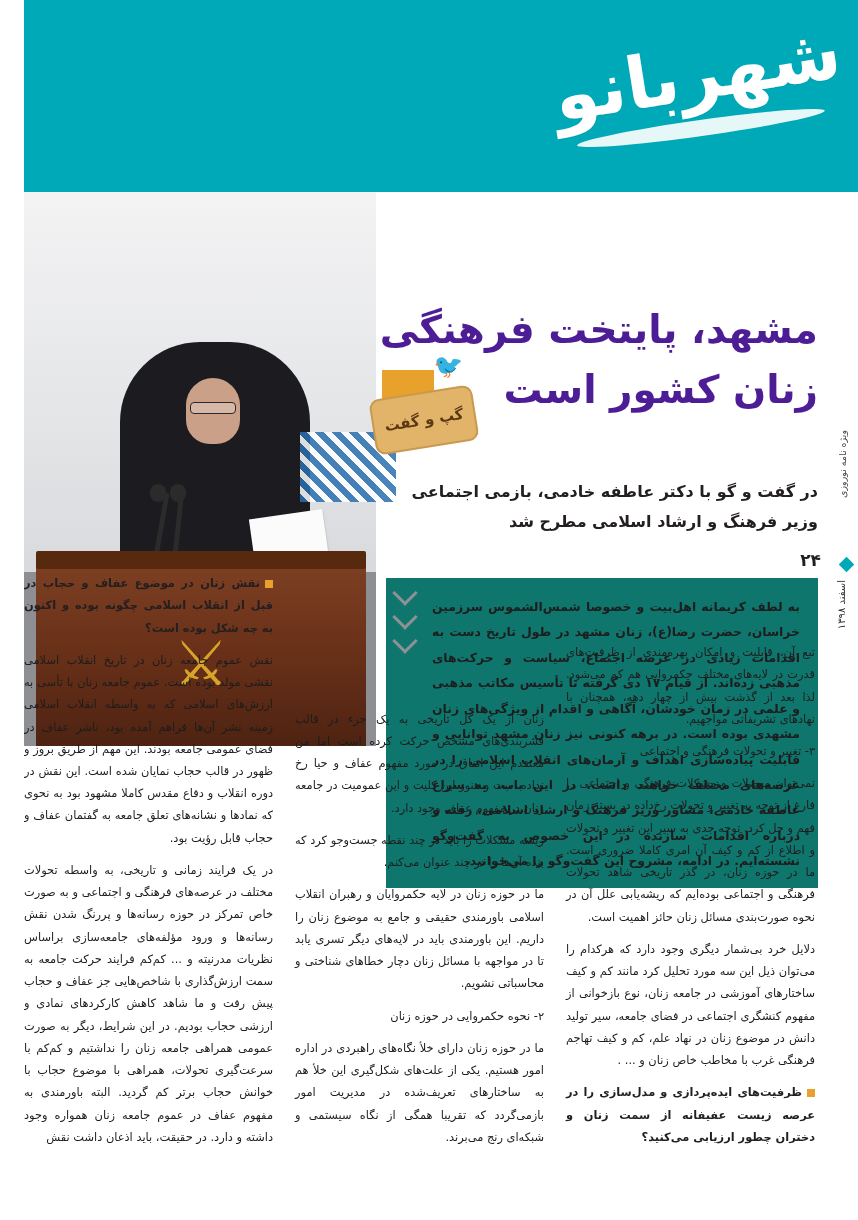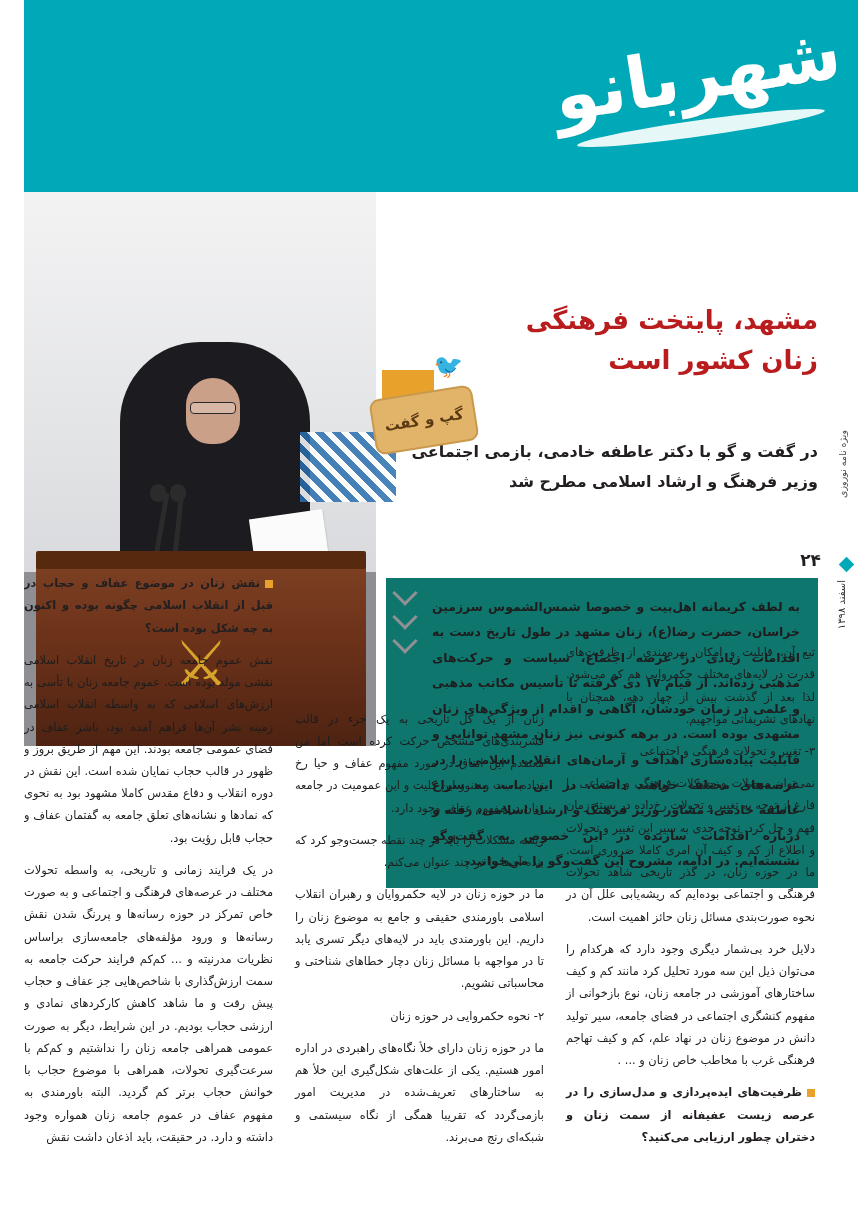--- a/index.html
+++ b/index.html
@@ -217,23 +217,23 @@
 
   
   .headline-area {
     position: absolute;
     right: 40px;
     top: 300px;
     width: 440px;
     text-align: right;
   }
   .headline {
-    font-size: 26px;
-    font-weight: bold;
-    color: #b91c1c;
+    font-size: 39px;
+    font-weight: bold;
+    color: #4c1d95;
     line-height: 1.55;
     letter-spacing: -0.5px;
   }
   .subhead {
     margin-top: 56px;
     font-size: 16px;
     font-weight: bold;
     color: #231f20;
     line-height: 1.9;
   }

